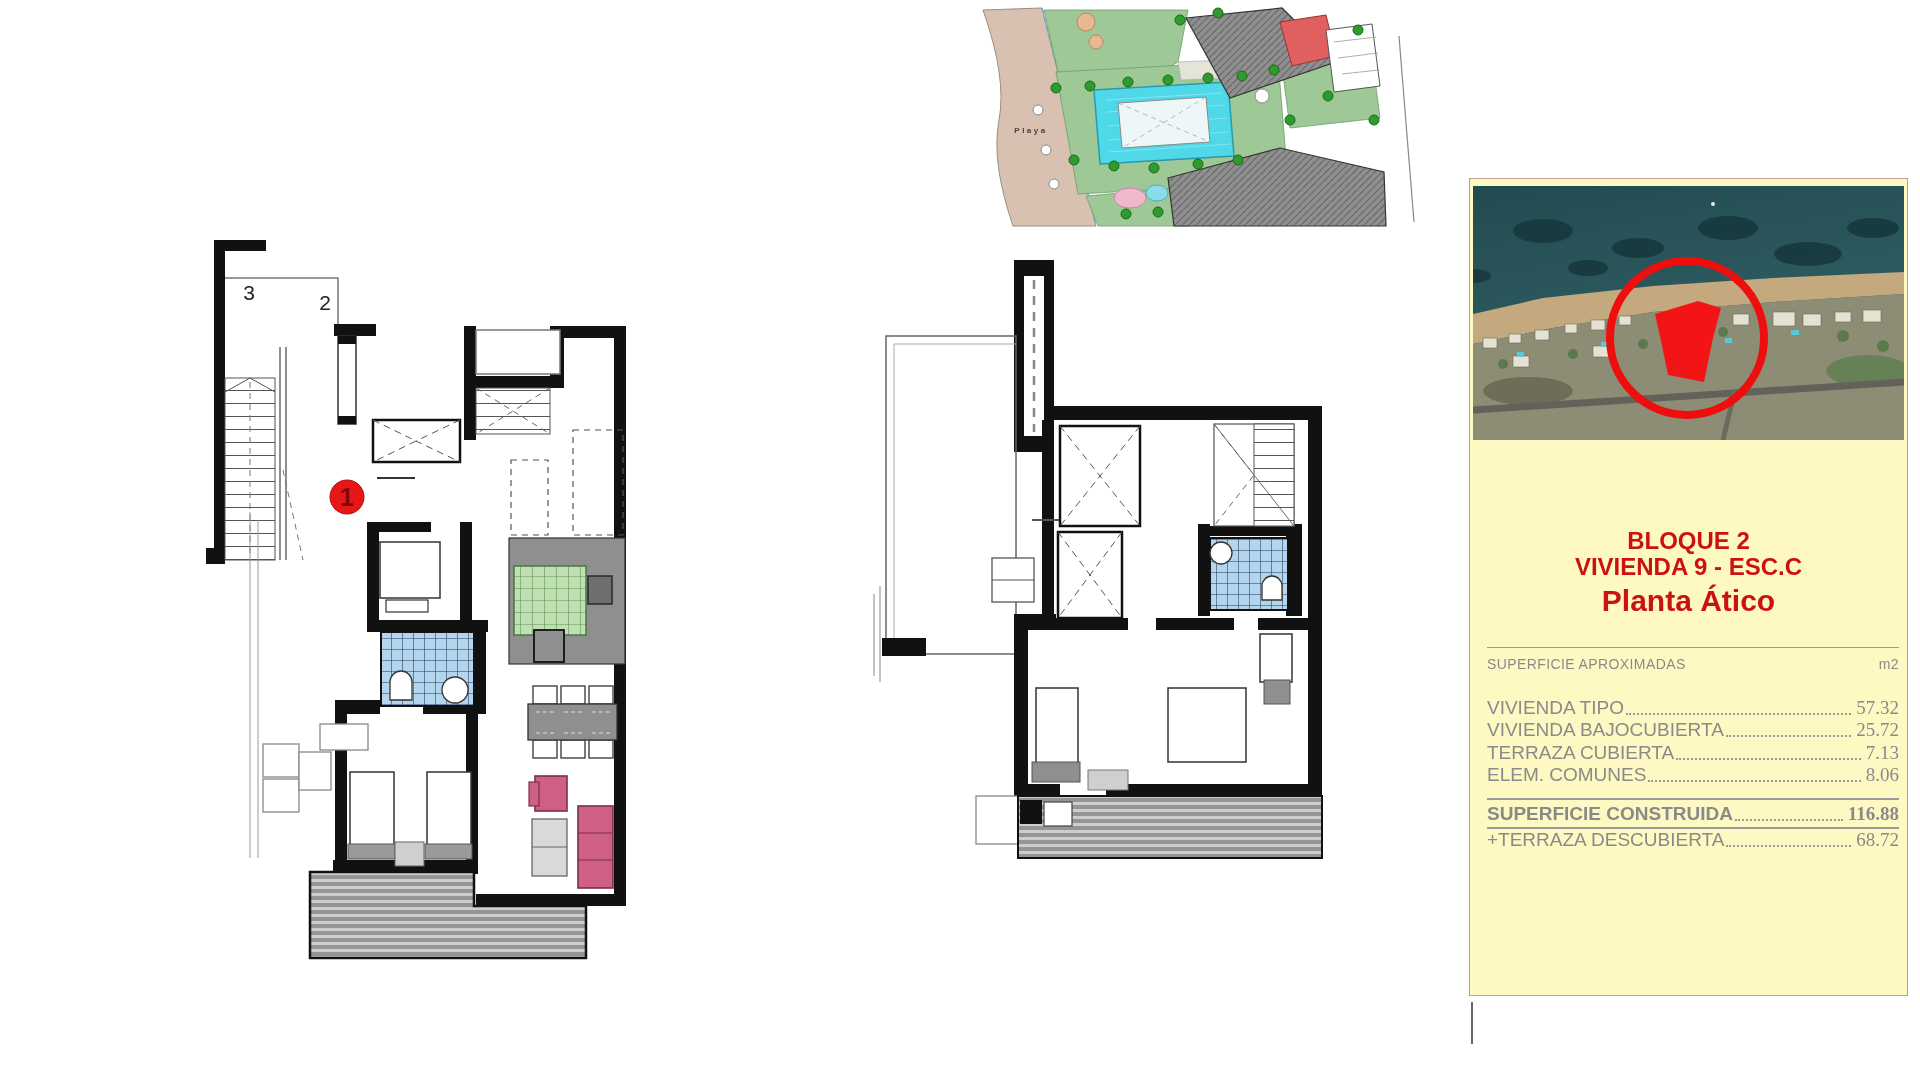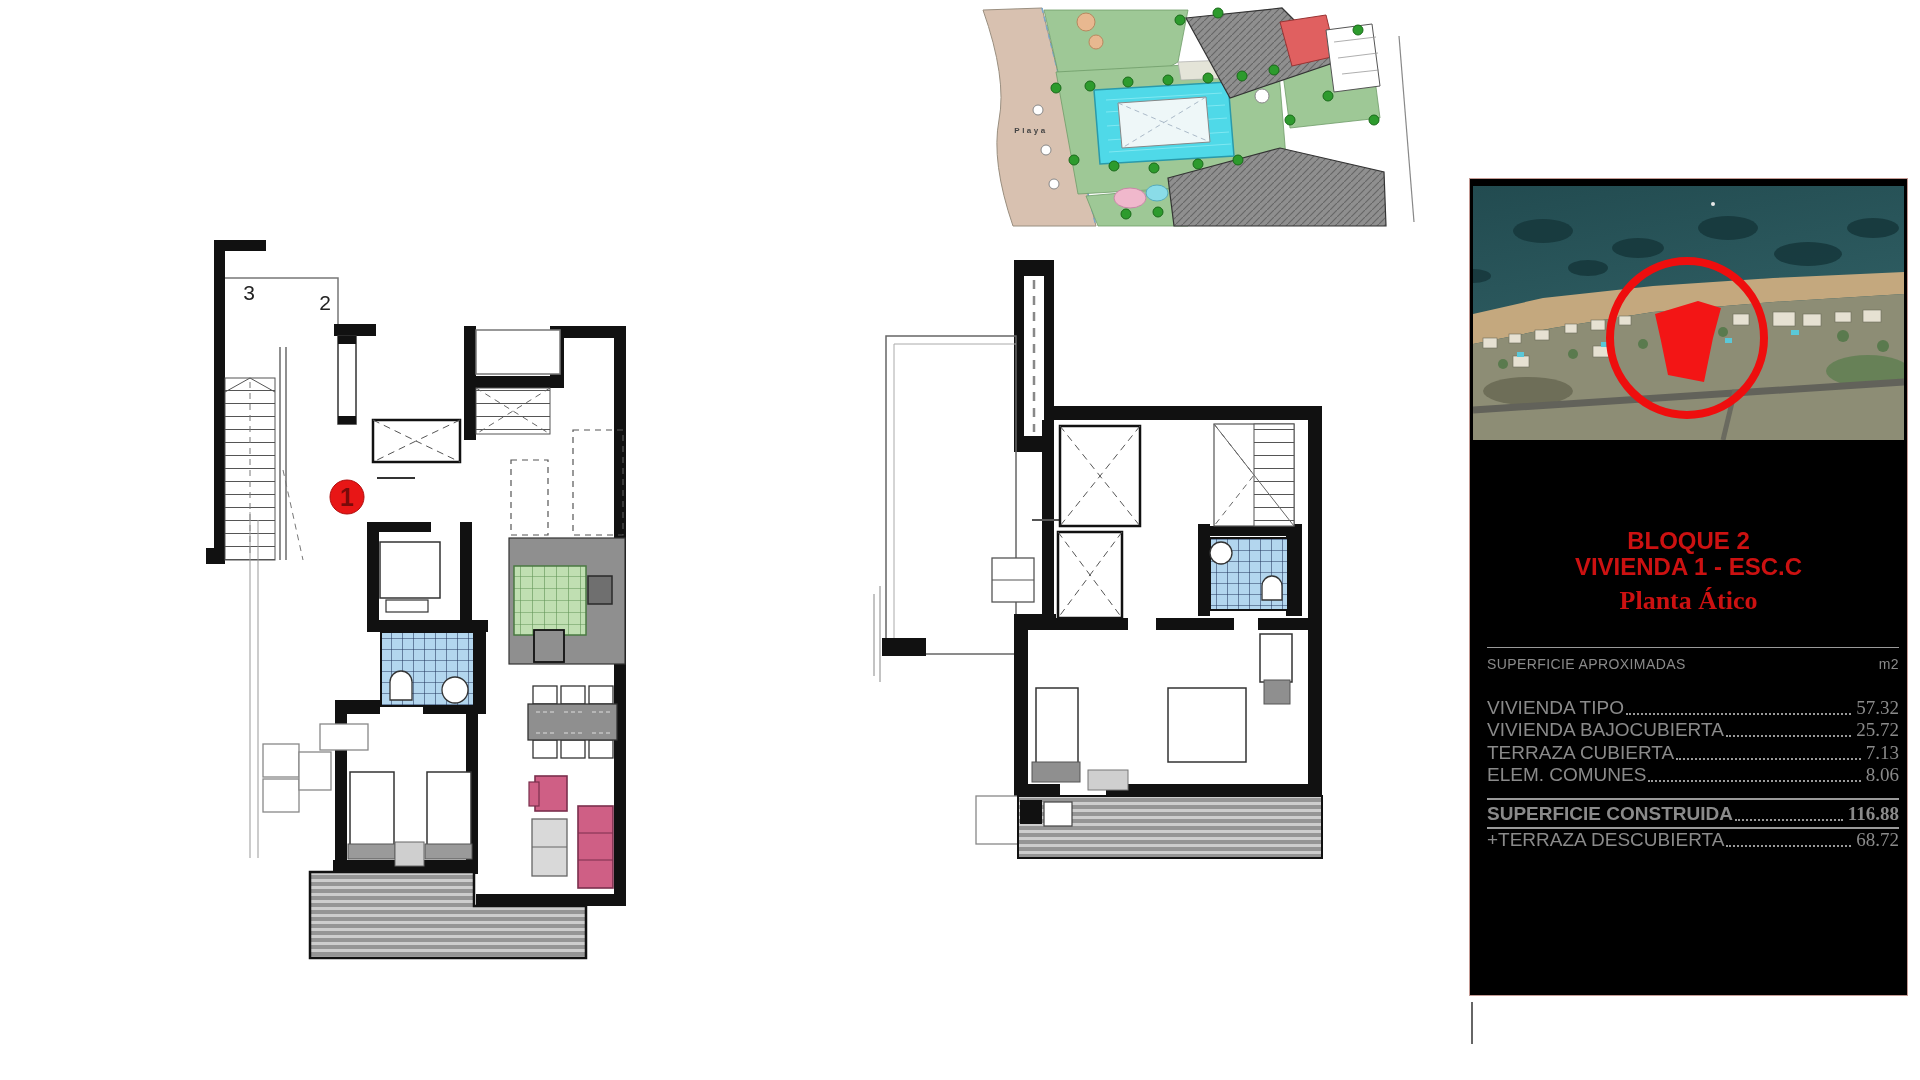--- a/index.html
+++ b/index.html
@@ -2,26 +2,26 @@
 <html><head>
 <meta charset="utf-8">
 <style>
   html,body{margin:0;padding:0;background:#fff;}
   .canvas{position:relative;width:1920px;height:1044px;background:#ffffff;overflow:hidden;
           font-family:"Liberation Sans",sans-serif;margin-left:28px;}
   svg text{font-family:"Liberation Sans",sans-serif;}
 
   
   .info-panel{position:absolute;left:1441px;top:178px;width:437px;height:816px;
-              border:1px solid #c49a94;background:#000000;}
+              border:1px solid #c49a94;background:#fef9c3;}
   .aerial-wrap{position:absolute;left:3px;top:7px;width:431px;height:254px;overflow:hidden;}
   .titles{position:absolute;top:349px;left:0;right:0;text-align:center;color:#cc1111;}
   .titles .t1{font-size:24px;font-weight:bold;line-height:26px;margin:0;}
   .titles .t2{font-size:24px;font-weight:bold;line-height:26px;margin:0;}
-  .titles .t3{font-size:26px;font-weight:bold;line-height:24px;margin:9px 0 0 0;font-family:Liberation Serif, serif;}
+  .titles .t3{font-size:30px;font-weight:bold;line-height:24px;margin:9px 0 0 0;}
   .area-table{position:absolute;top:468px;left:17px;right:8px;color:#8a8a8a;}
   .tbl-rule{border:none;border-top:2px solid #9a9a9a;margin:0;}
   .tbl-rule.thin{border-top:1.5px solid #9a9a9a;}
   .tbl-header{display:flex;justify-content:space-between;font-weight:normal;font-size:14px;
               padding-top:8px;letter-spacing:.4px;}
   .rows{margin-top:24px;}
   .area-row{display:flex;align-items:flex-end;font-size:19px;height:22.5px;}
   .area-row .lbl{white-space:nowrap;}
   .area-row .leader{flex:1;border-bottom:2px dotted #9a9a9a;margin:0 5px 4px 2px;}
   .area-row .val{white-space:nowrap;font-family:Liberation Serif, serif;}
@@ -384,21 +384,21 @@
           <path d="M0,224 L431,196" stroke="#62625a" stroke-width="7" fill="none"></path>
           <path d="M250,254 L262,204" stroke="#6a6a5f" stroke-width="5" fill="none"></path>
         </g>
         <polygon points="182,128 225,115 248,122 240,152 231,196 195,189 188,155" fill="#f31515"></polygon>
         <circle cx="214" cy="152" r="77" fill="none" stroke="#ee0e0e" stroke-width="8"></circle>
       </svg>
     </div>
 
     <div class="titles">
       <p class="t1">BLOQUE 2</p>
-      <p class="t2">VIVIENDA 1 - ESC.C</p>
+      <p class="t2">VIVIENDA 9 - ESC.C</p>
       <p class="t3">Planta Ático</p>
     </div>
 
     <div class="area-table">
       <hr class="tbl-rule thin">
       <div class="tbl-header">
         <span>SUPERFICIE APROXIMADAS</span>
         <span>m2</span>
       </div>
 

